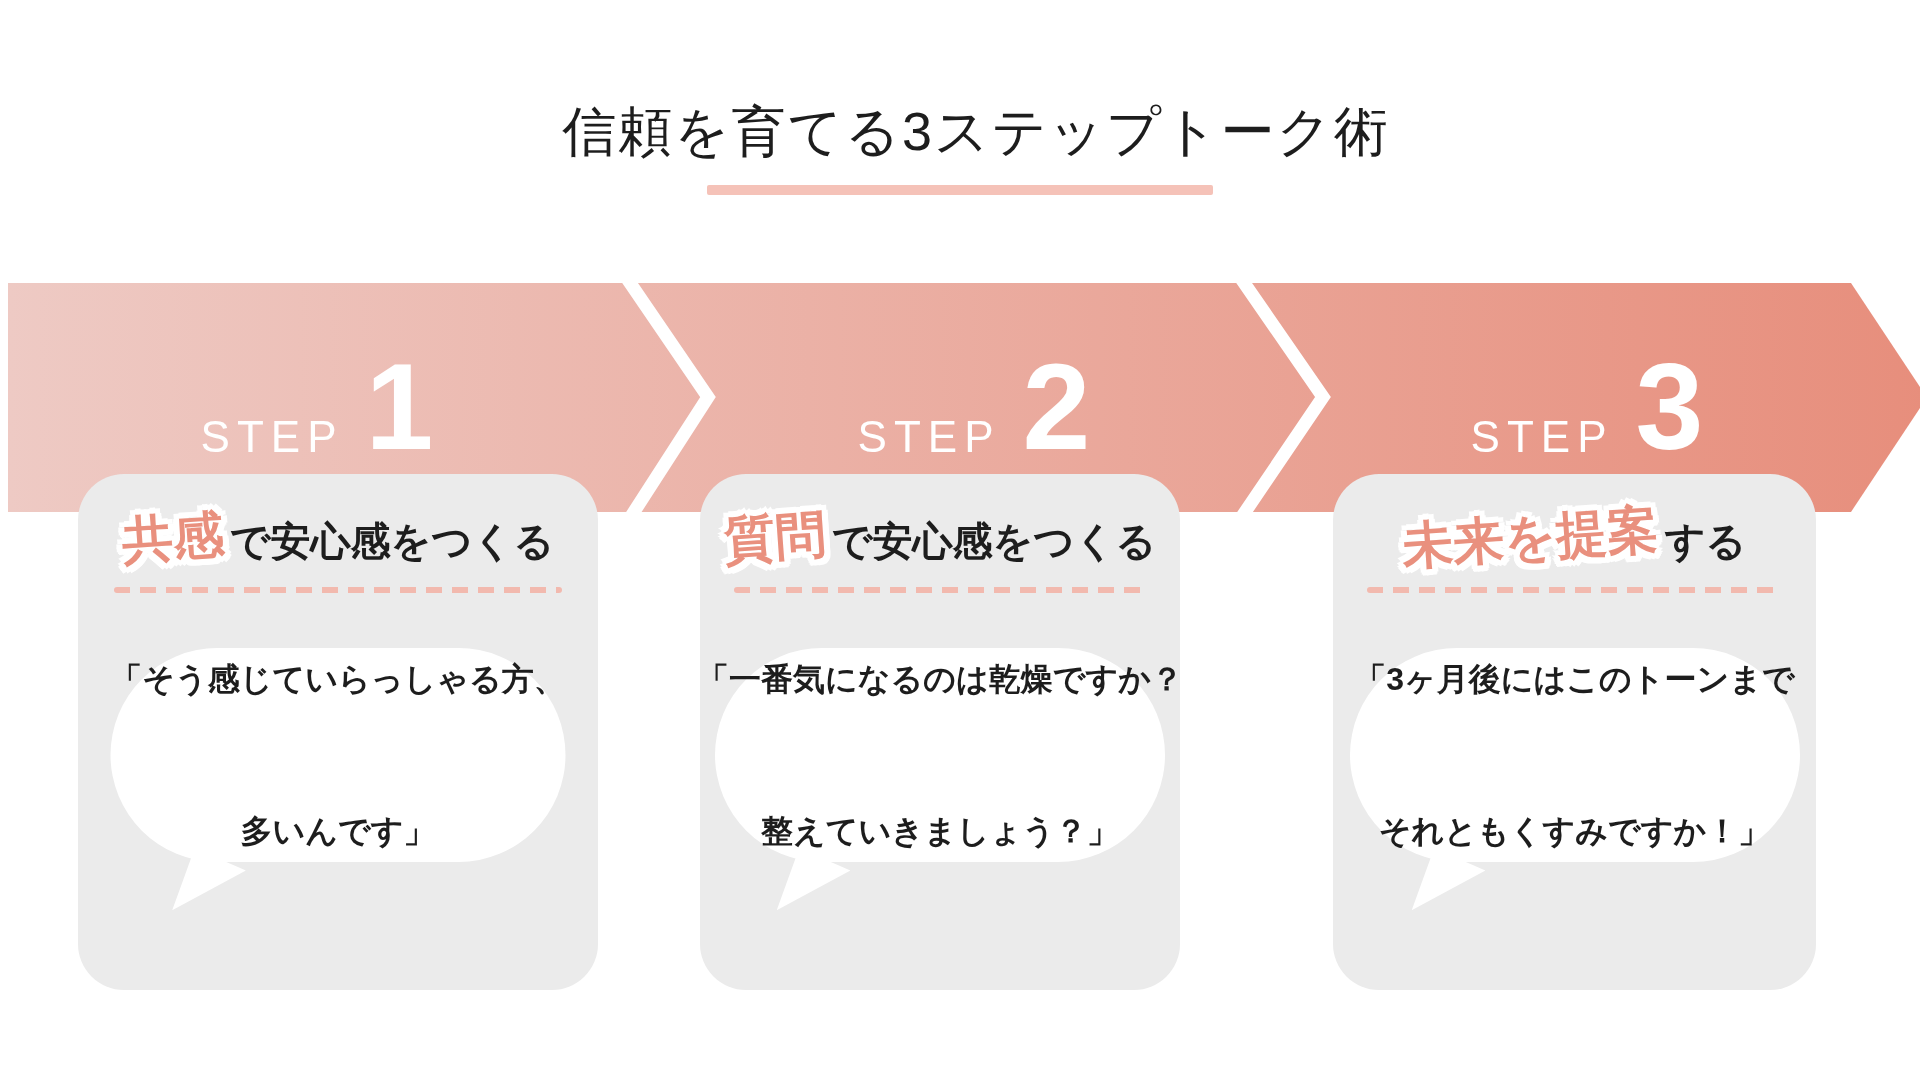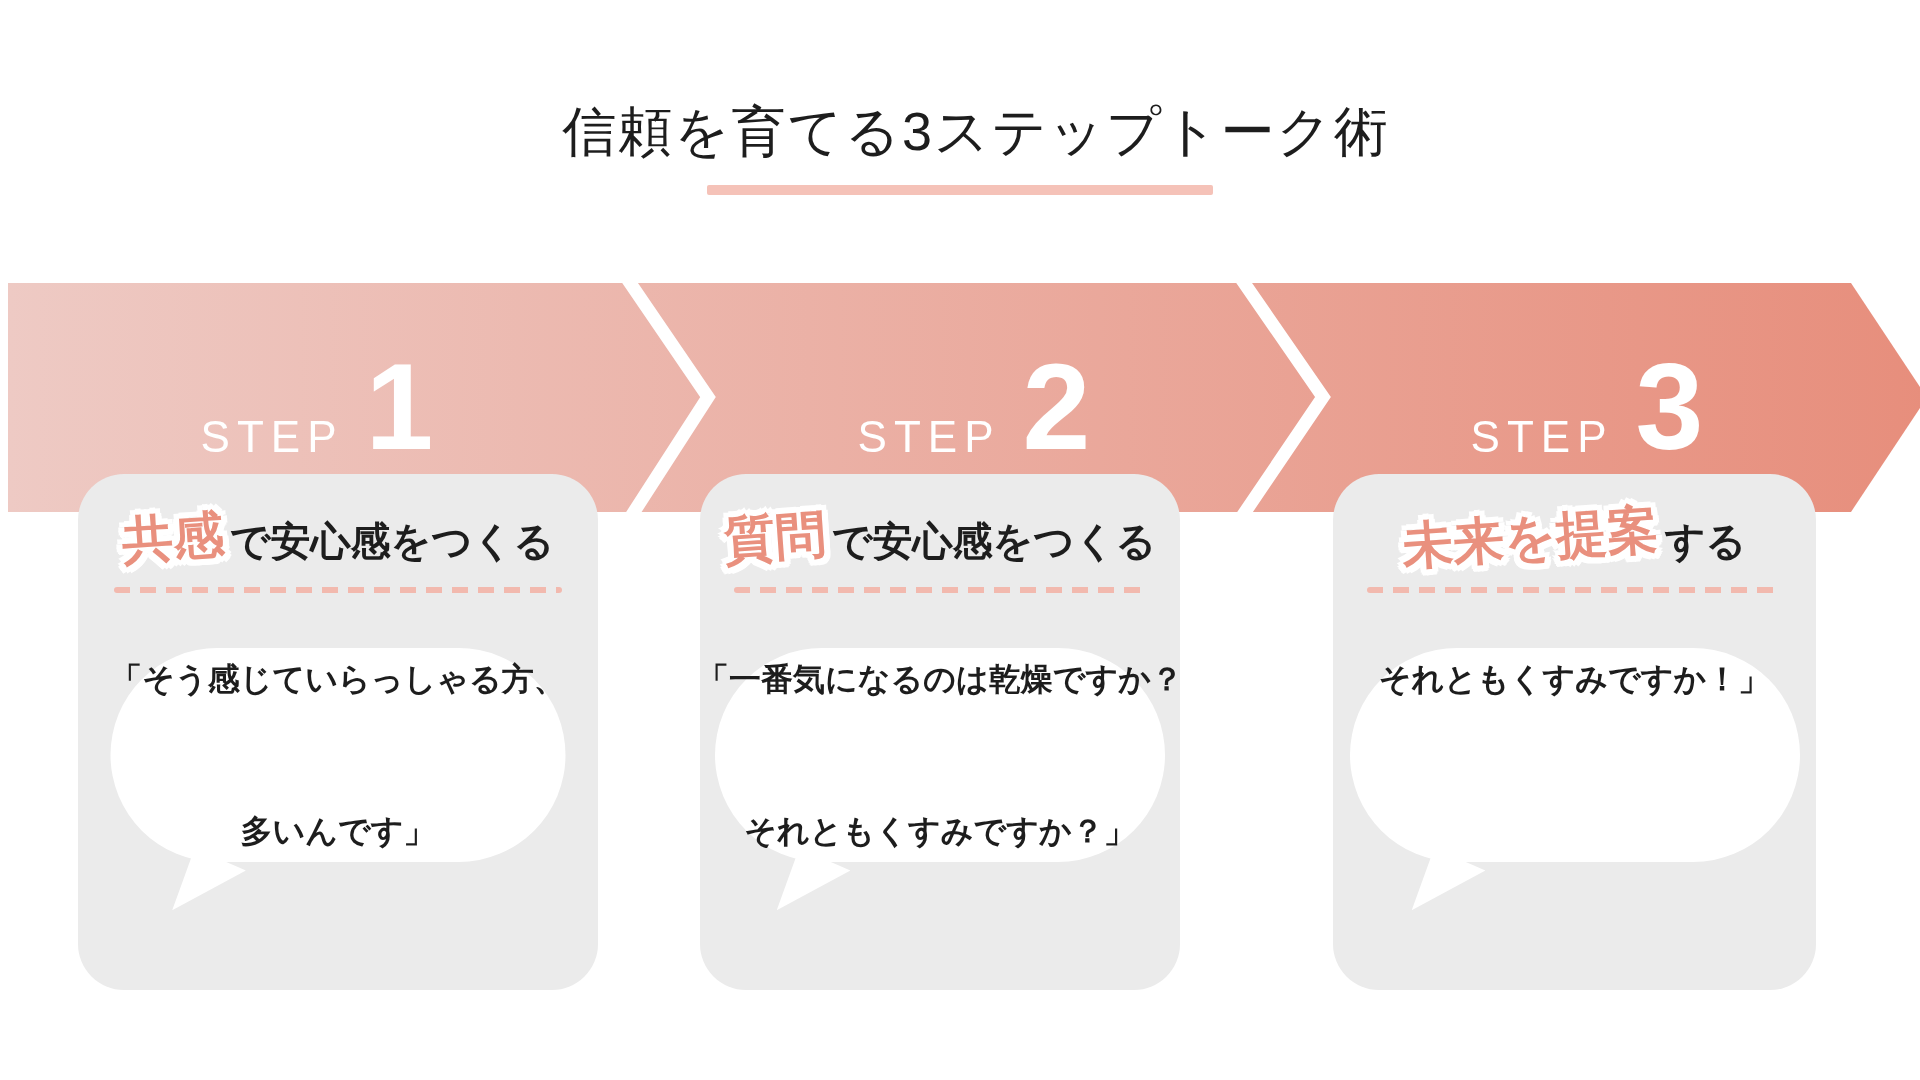--- a/index.html
+++ b/index.html
@@ -127,28 +127,29 @@
   </div>
 
   <div class="card card2">
     <div class="card-heading">
       <span class="hl">質問</span><span>で安心感をつくる</span>
     </div>
     <div class="dash-rule"></div>
     <div class="bubble">
       <div class="bubble-tail"></div>
       <div class="bubble-text">「一番気になるのは乾燥ですか？</div>
-      <div class="bubble-text">それともくすみですか？」</div>
+      <div class="bubble-text">整えていきましょう？」</div>
     </div>
   </div>
 
   <div class="card card3">
     <div class="card-heading">
       <span class="hl">未来を提案</span><span>する</span>
     </div>
     <div class="dash-rule"></div>
     <div class="bubble">
       <div class="bubble-tail"></div>
+      <div class="bubble-text">「3ヶ月後にはこのトーンまで</div>
       <div class="bubble-text">それともくすみですか！」</div>
     </div>
   </div>
 
 </div>
 
 </body></html>

